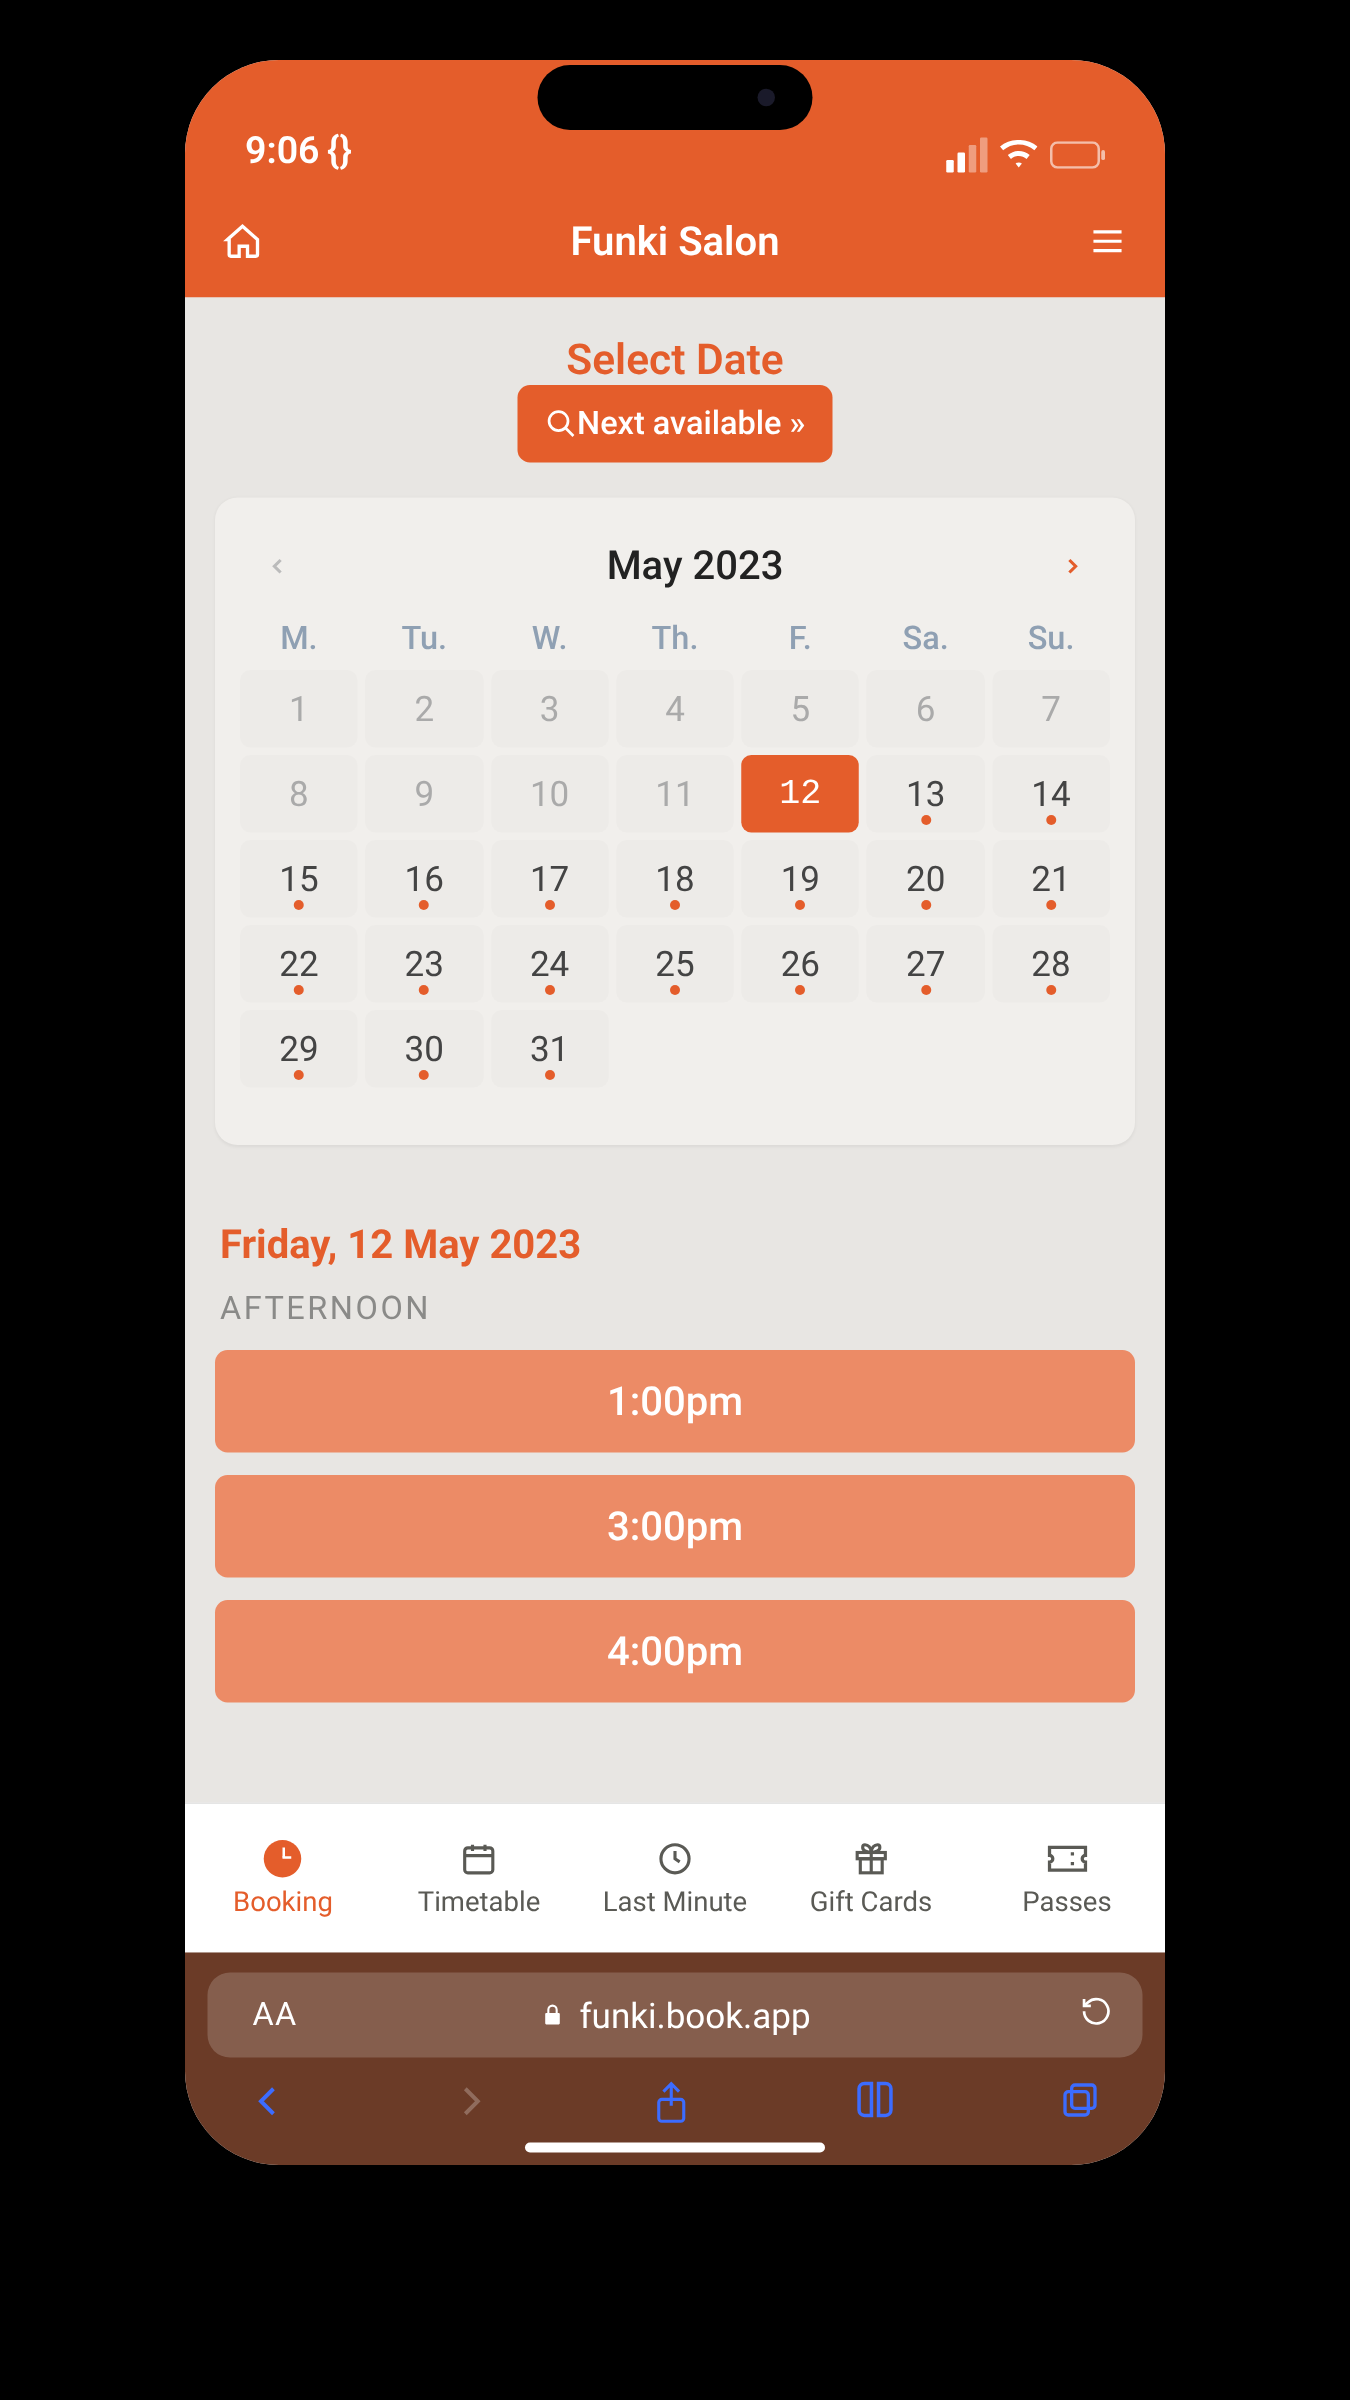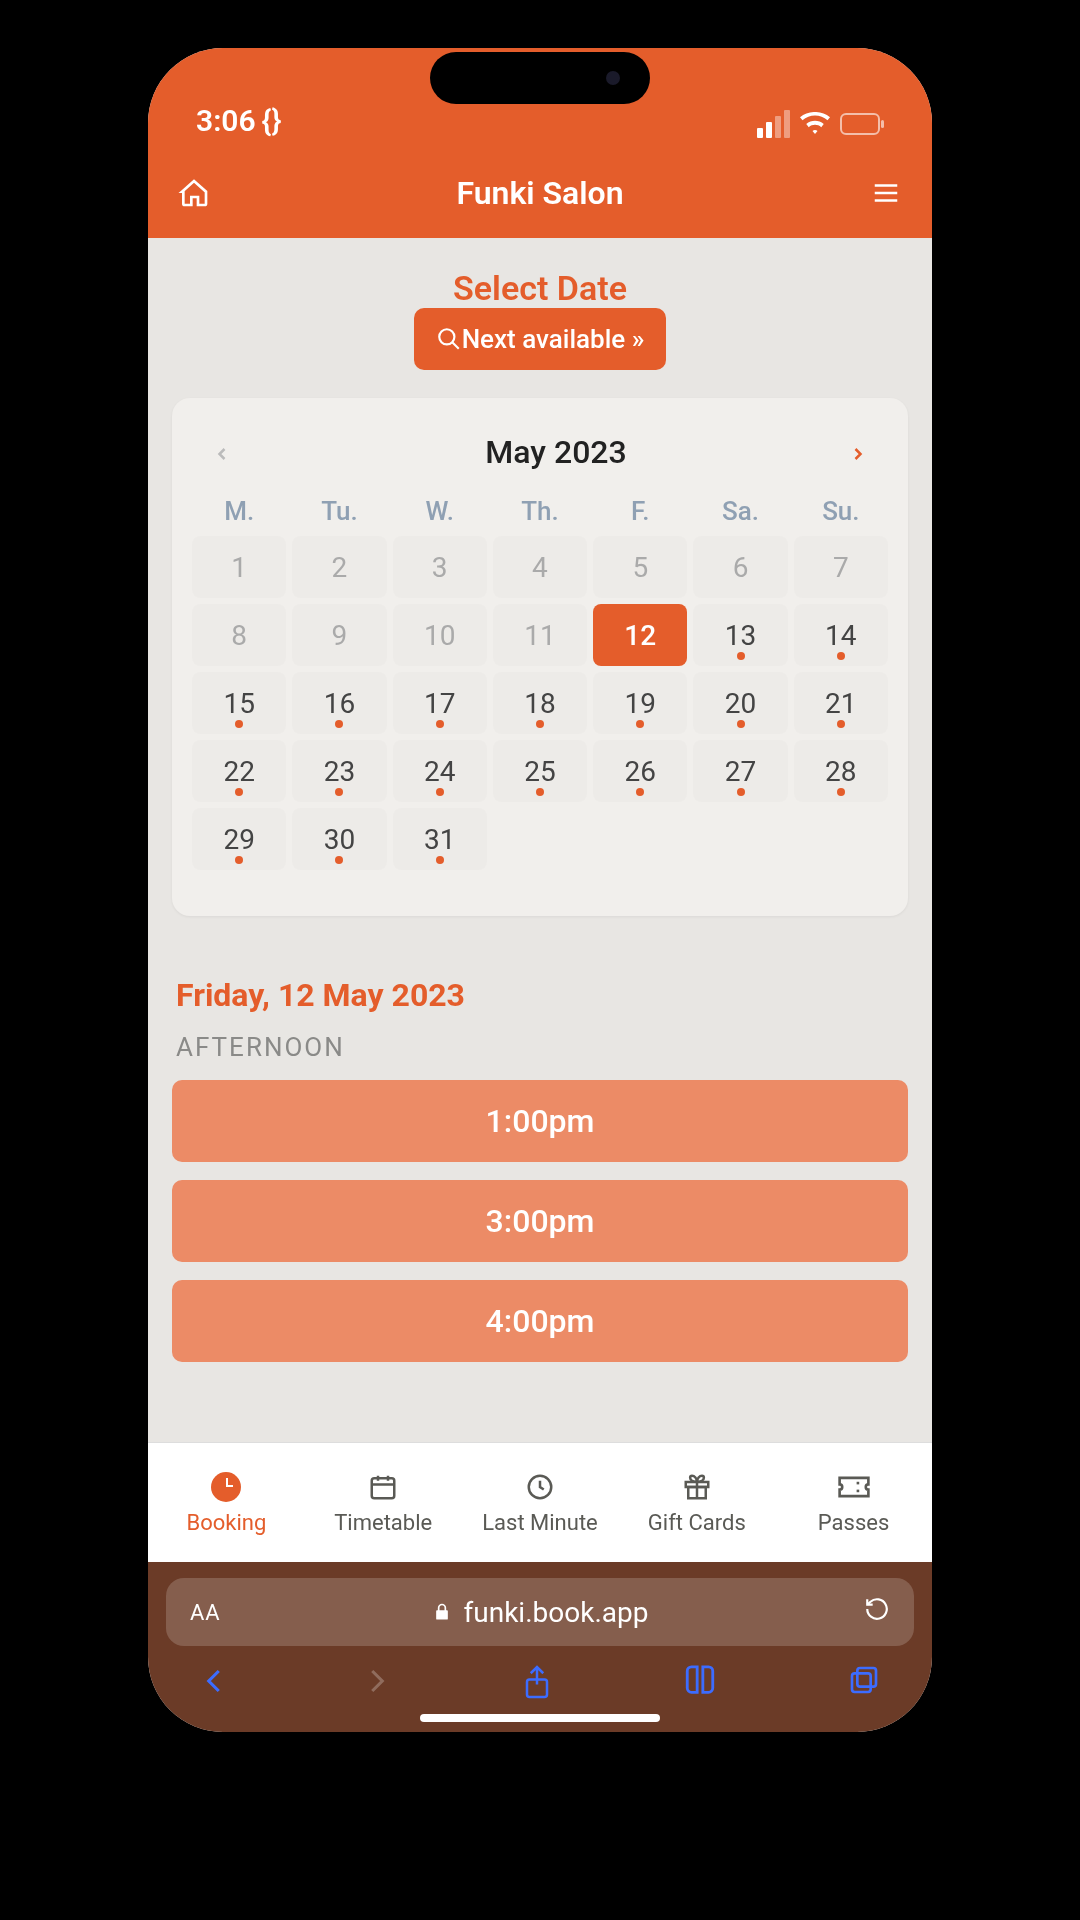--- a/index.html
+++ b/index.html
@@ -75,21 +75,21 @@
     display: grid; grid-template-columns: repeat(7, 1fr); gap: 6px; text-align: center;
   }
   .weekday-row { color: #8fa0b3; font-size: 26px; font-weight:500; padding-bottom: 10px; }
   .date-row { margin-bottom: 6px; }
   .day {
     height: 62px; display: flex; flex-direction: column; align-items: center; justify-content: center;
     font-size: 28px; color: #444; border-radius: 8px; position:relative;
     background: rgba(0,0,0,0.015);
   }
   .day.muted { color: #aaa; }
-  .day.selected { background: #e45d2b; color: #fff; font-weight:500;}
+  .day.selected { background: #e45d2b; color: #fff; font-weight:500;font-family:Liberation Mono, monospace;}
   .day .dot { width: 8px; height: 8px; border-radius: 50%; background: #e45d2b; position:absolute; bottom:6px;}
   .day.empty { background: transparent; }
 
   .selected-date-heading {
     color: #e45d2b; font-size: 32px; font-weight: 700; padding: 60px 28px 18px;
   }
   .section-label {
     color: #8a8a88; font-size: 26px; letter-spacing: 2px; padding: 0 28px 18px;
   }
   .slot {
@@ -111,42 +111,42 @@
 
   
   .safari {
     background: #6b3b27; padding: 16px 18px 10px;
   }
   .url-bar {
     background: rgba(255,255,255,.18); border-radius: 18px; height: 68px;
     display: flex; align-items: center; justify-content: center; color: #fff;
     font-size: 28px; gap: 12px; position:relative;
   }
-  .url-bar .aa { position:absolute; left:24px; font-size:22px; letter-spacing:1px;}
+  .url-bar .aa { position:absolute; left:36px; font-size:26px; letter-spacing:1px;}
   .url-bar .reload { position:absolute; right:24px; }
   .safari-nav {
     display: flex; justify-content: space-between; padding: 18px 34px 4px;
   }
   .safari-nav .nav-btn { color:#3c6cff; }
   .safari-nav .nav-btn.disabled { color: rgba(255,255,255,.25); }
   .home-indicator {
     width: 240px; height: 8px; background: #fff; border-radius: 6px;
     margin: 6px auto 0;
   }
 </style>
 </head>
 <body>
 
 <div class="phone-frame">
   <div class="notch"></div>
   <div class="phone-inner">
 
     <div class="status-bar">
       <div class="status-left">
-        <span>3:06</span>
+        <span>9:06</span>
         <span>{}</span>
       </div>
       <div class="status-right">
         <span class="sig-bars">
             <span></span>
             <span></span>
             <span></span>
             <span></span>
           </span>
         <span class="wifi-icon">

